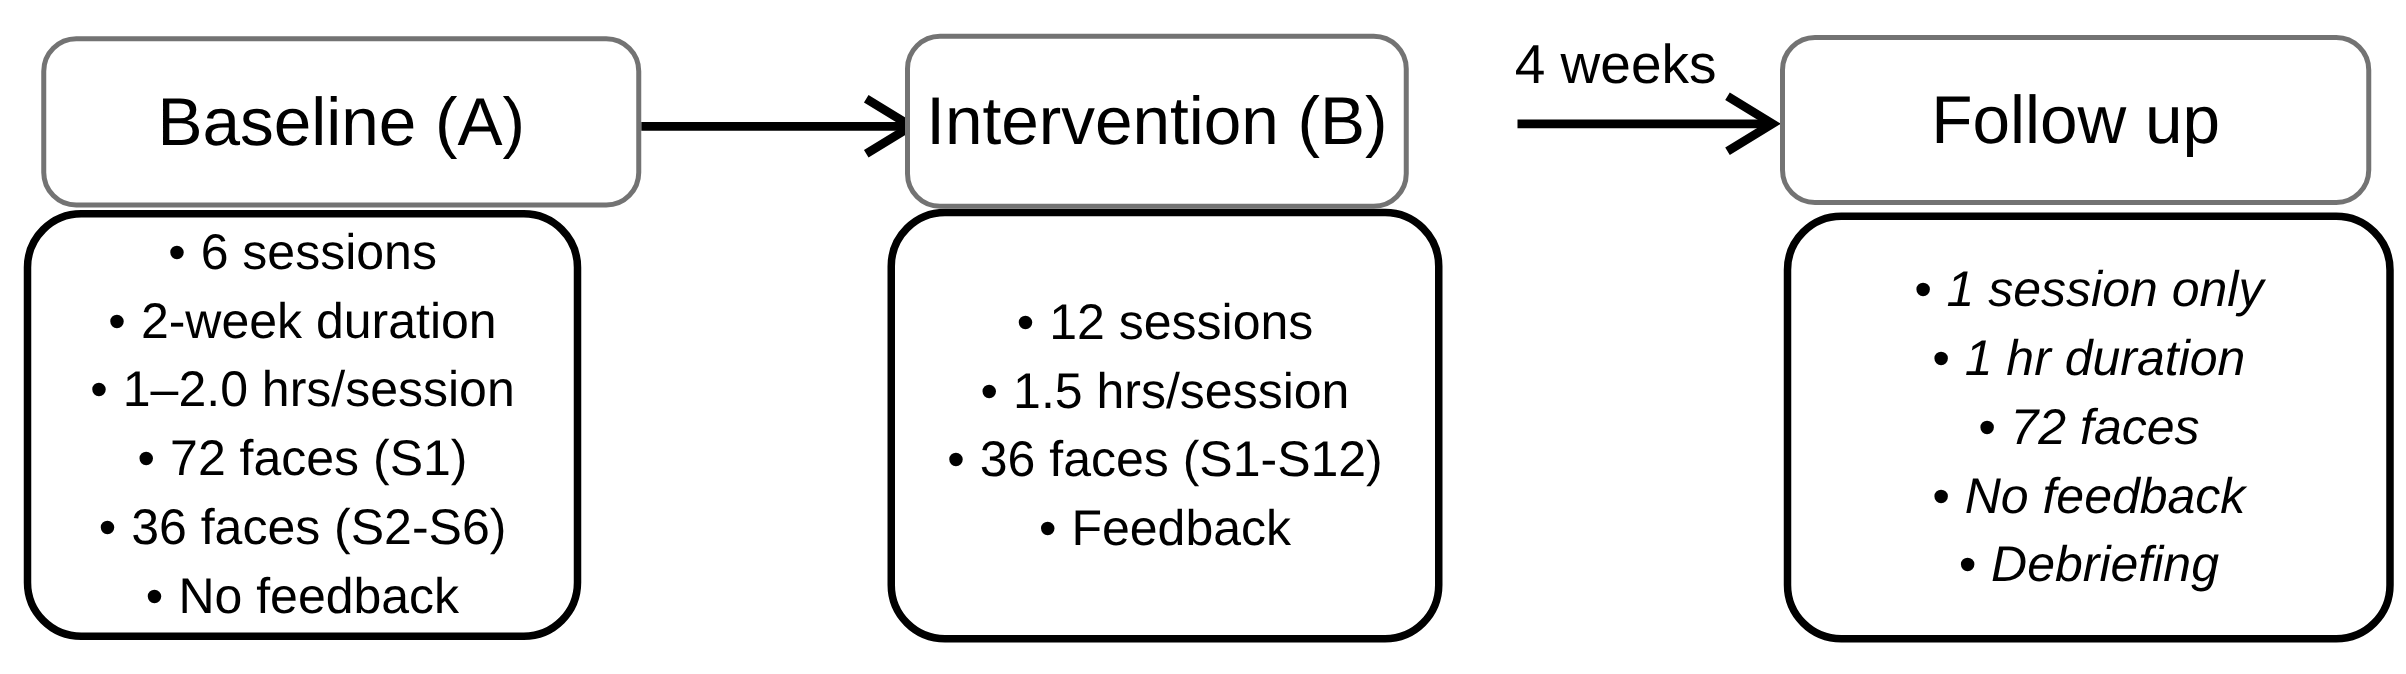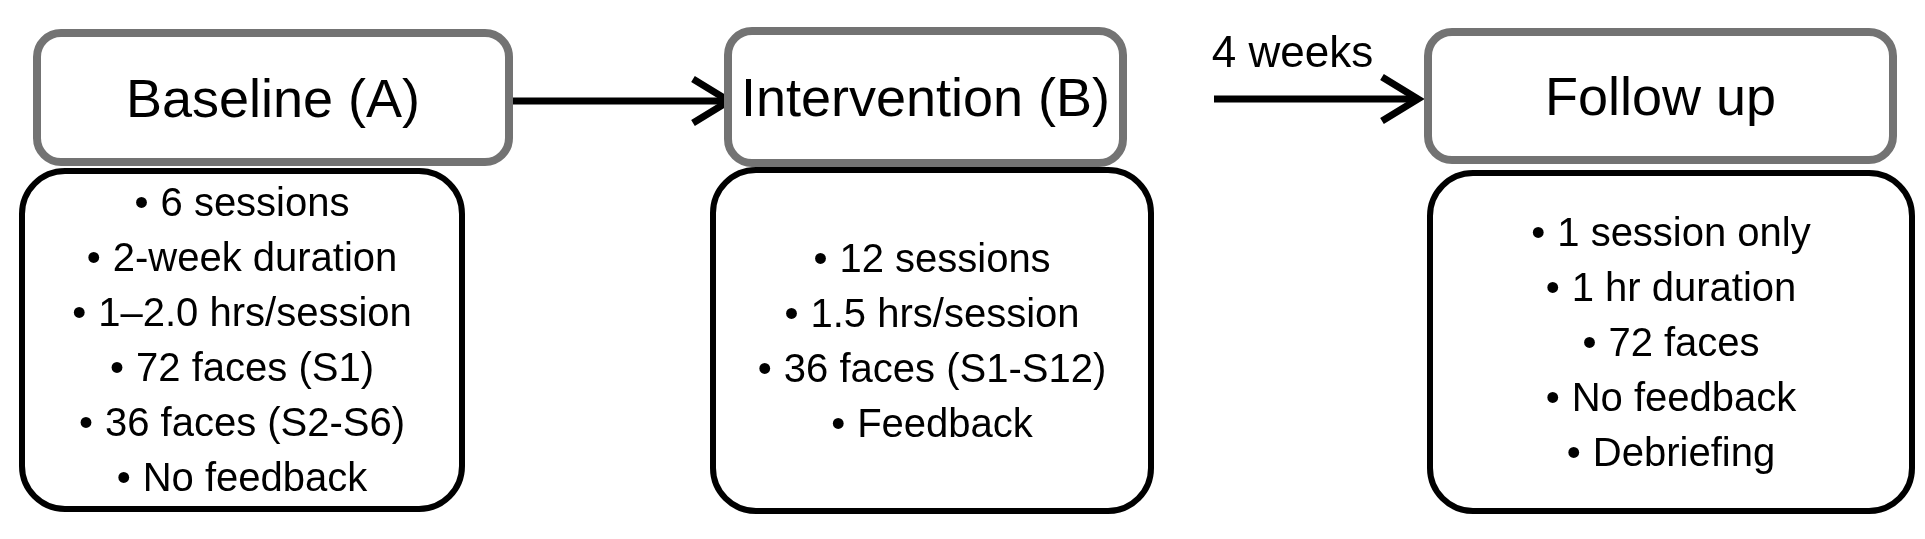--- a/index.html
+++ b/index.html
@@ -13,21 +13,21 @@
     position: relative;
     width: 1925px;
     height: 539px;
     background: #ffffff;
     overflow: hidden;
   }
   .title-box {
     position: absolute;
     box-sizing: border-box;
     background: #ffffff;
-    border: 8px solid #737373;
+    border: 4px solid #737373;
     border-radius: 28px;
     display: flex;
     align-items: center;
     justify-content: center;
     z-index: 2;
   }
   .title-box span {
     font-size: 54px;
     line-height: 1;
     white-space: nowrap;
@@ -116,21 +116,21 @@
       <li><span class="bullet">•</span><span>12 sessions</span></li>
       <li><span class="bullet">•</span><span>1.5 hrs/session</span></li>
       <li><span class="bullet">•</span><span>36 faces (S1-S12)</span></li>
       <li><span class="bullet">•</span><span>Feedback</span></li>
     </ul>
   </div>
 
   <div class="title-box" style="left:1424px; top:28px; width:473px; height:136px;align-items:center;">
     <span>Follow up</span>
   </div>
-  <div class="detail-box" style="left:1427px; top:170px; width:488px; height:344px;">
+  <div class="detail-box" style="left:1427px; top:170px; width:488px; height:344px;font-style:italic;">
     <ul class="items">
       <li><span class="bullet">•</span><span>1 session only</span></li>
       <li><span class="bullet">•</span><span>1 hr duration</span></li>
       <li><span class="bullet">•</span><span>72 faces</span></li>
       <li><span class="bullet">•</span><span>No feedback</span></li>
       <li><span class="bullet">•</span><span>Debriefing</span></li>
     </ul>
   </div>
 
 </div>

